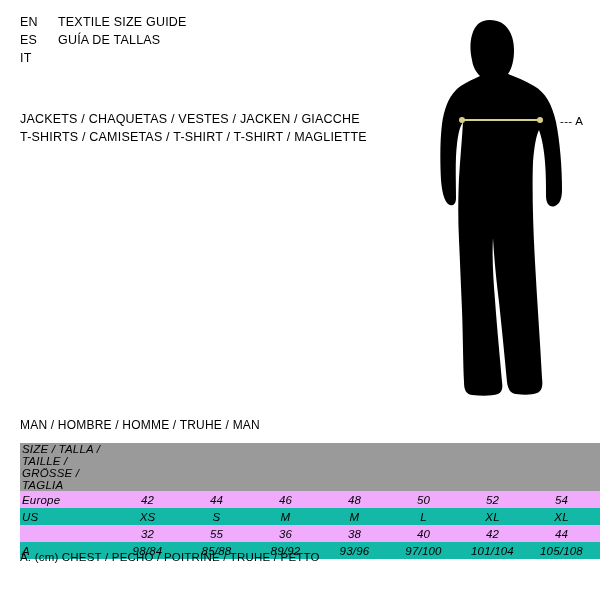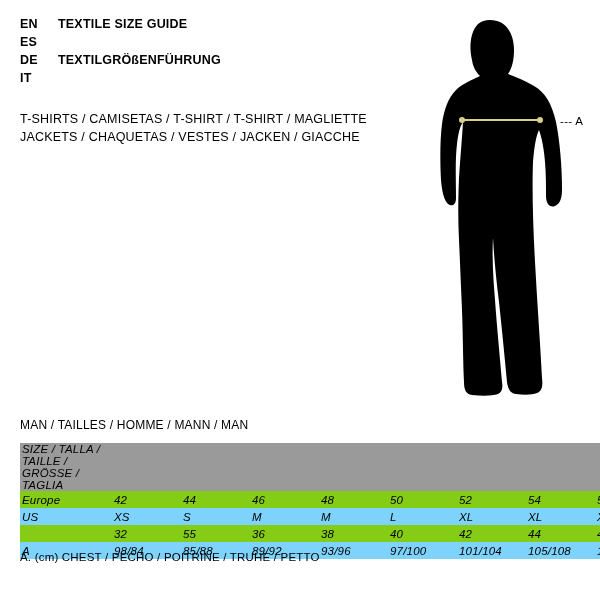--- a/index.html
+++ b/index.html
@@ -24,25 +24,24 @@
 
   
   .lang-block {
     position: absolute;
     left: 20px;
     top: 15px;
     width: 360px;
   }
   .lang-row {
     display: flex;
-    align-items: center;
+    align-items: flex-start;
     height: 18px;
     font-size: 12.5px;
     letter-spacing: 0.2px;
-    font-weight: bold;
   }
   .lang-code {
     width: 38px;
     flex: 0 0 38px;
   }
   .lang-text {
     flex: 1 1 auto;
   }
 
   
@@ -99,31 +98,31 @@
     padding: 0 0 0 2px;
     vertical-align: middle;
     letter-spacing: 0.2px;
     font-style: italic;
   }
   tr.head-row td {
     background: #9a9a9a;
     color: #000000;
   }
   tr.alt-row td {
-    background: #84cc16;
+    background: #f0abfc;
   }
   tr.plain-row td {
-    background: #7dd3fc;
+    background: #14b8a6;
   }
   td.label-col {
     width: 90px;
   }
   td.val-col {
     width: 67px;
-    text-align: left;
+    text-align: center;
     margin-left: 24px;
   }
 
   .footnote {
     position: absolute;
     left: 20px;
     top: 551px;
     font-size: 11.5px;
     letter-spacing: 0.2px;
   }
@@ -133,33 +132,30 @@
 
 <div class="page">
 
   <div class="lang-block">
     <div class="lang-row">
       <span class="lang-code">EN</span>
       <span class="lang-text">TEXTILE SIZE GUIDE</span>
     </div>
     <div class="lang-row">
       <span class="lang-code">ES</span>
-    </div>
-    <div class="lang-row">
-      <span class="lang-code">DE</span>
-      <span class="lang-text">TEXTILGRÖßENFÜHRUNG</span>
+      <span class="lang-text">GUÍA DE TALLAS</span>
     </div>
     <div class="lang-row">
       <span class="lang-code">IT</span>
     </div>
   </div>
 
   <div class="garment-block">
+    <div class="garment-line">JACKETS / CHAQUETAS / VESTES / JACKEN / GIACCHE</div>
     <div class="garment-line">T-SHIRTS / CAMISETAS / T-SHIRT / T-SHIRT / MAGLIETTE</div>
-    <div class="garment-line">JACKETS / CHAQUETAS / VESTES / JACKEN / GIACCHE</div>
   </div>
 
   <div class="figure-wrap">
     <svg class="figure-svg" width="190" height="390" viewBox="0 0 190 390">
       <path fill="#000000" d="
         M 78,14
         C 70,22 69,38 72,50
         C 73,57 76,62 80,66
         C 72,70 62,74 56,80
         C 48,88 44,100 42,114
@@ -196,21 +192,21 @@
         C 114,26 108,14 97,11
         C 89,9 83,10 78,14 Z
       "></path>
       <line x1="62" y1="110" x2="140" y2="110" stroke="#d8cf8a" stroke-width="2"></line>
       <ellipse cx="62" cy="110" rx="3" ry="3" fill="#d8cf8a"></ellipse>
       <ellipse cx="140" cy="110" rx="3" ry="3" fill="#d8cf8a"></ellipse>
     </svg>
     <div class="measure-label">--- A</div>
   </div>
 
-  <div class="table-title">MAN / TAILLES / HOMME / MANN / MAN</div>
+  <div class="table-title">MAN / HOMBRE / HOMME / TRUHE / MAN</div>
 
   <table class="size-table">
     <tbody>
       <tr class="head-row">
         <td class="label-col">SIZE / TALLA / TAILLE / GRÖSSE / TAGLIA</td>
         <td class="val-col"></td>
         <td class="val-col"></td>
         <td class="val-col"></td>
         <td class="val-col"></td>
         <td class="val-col"></td>

